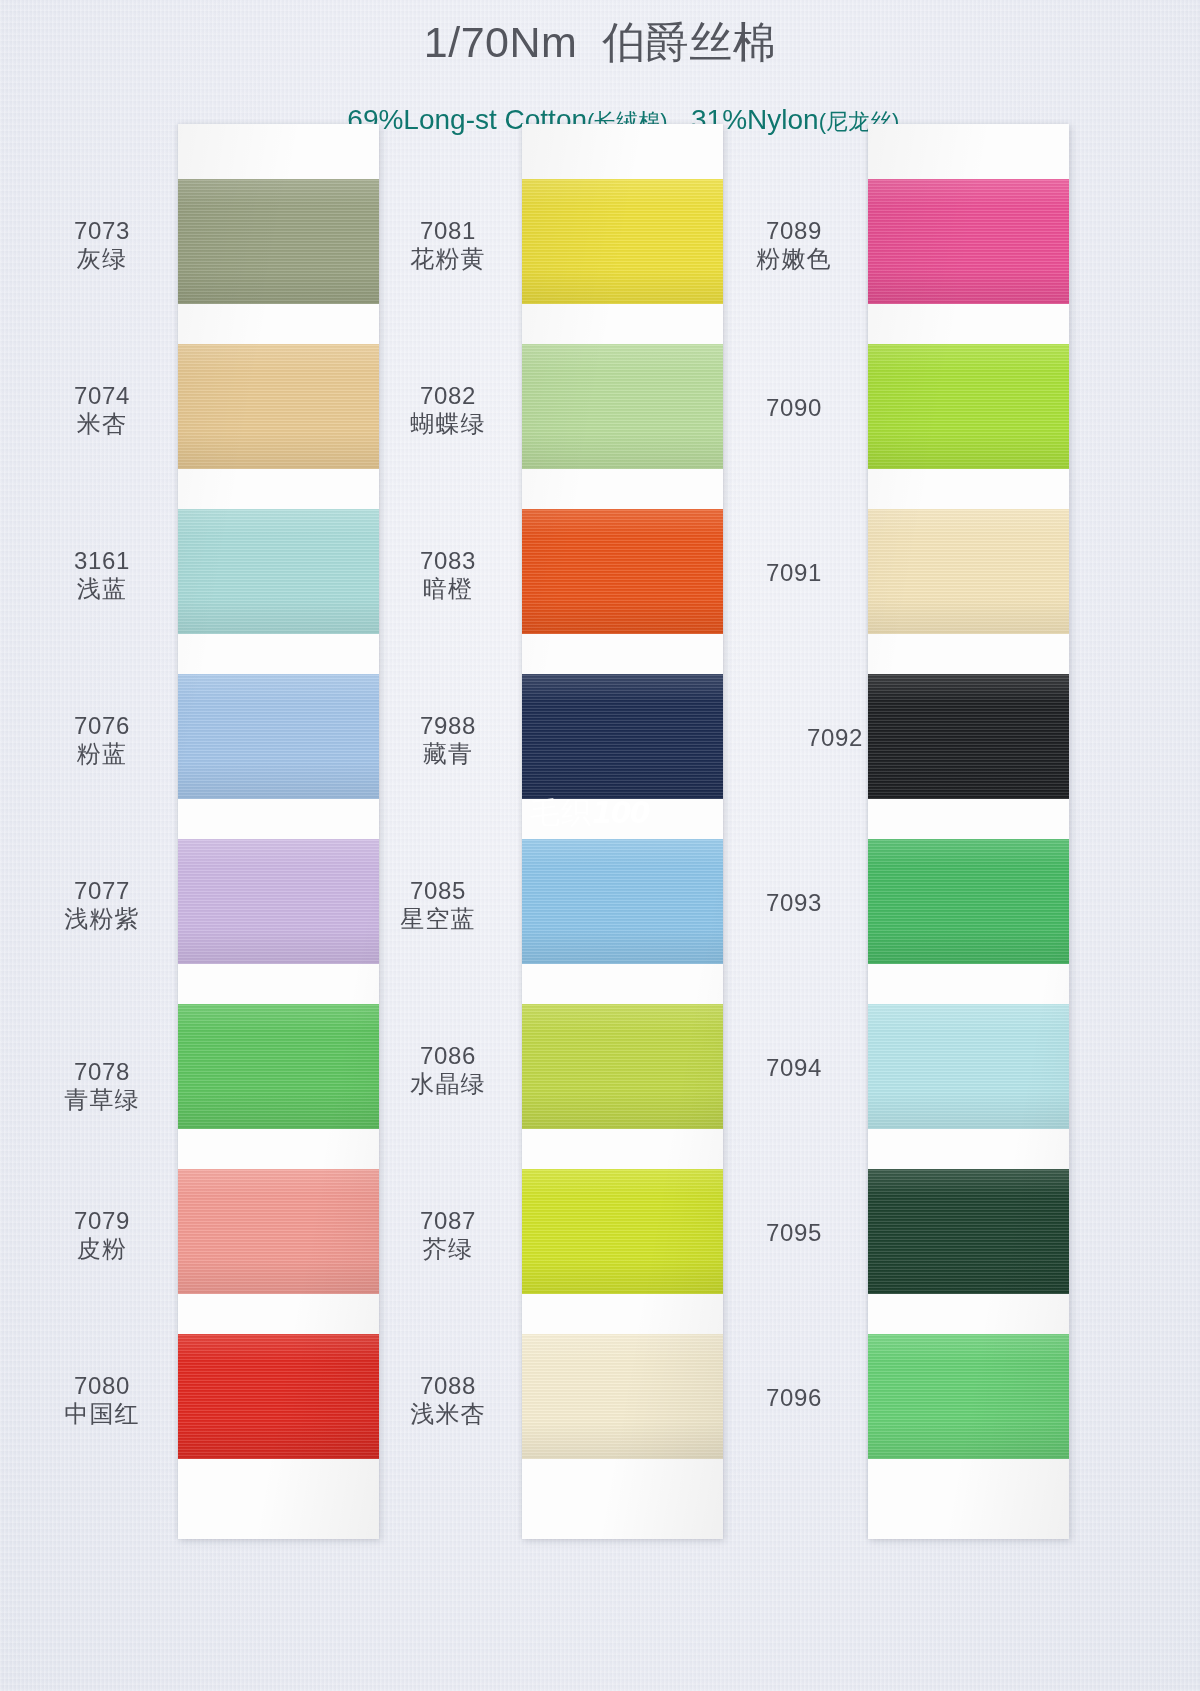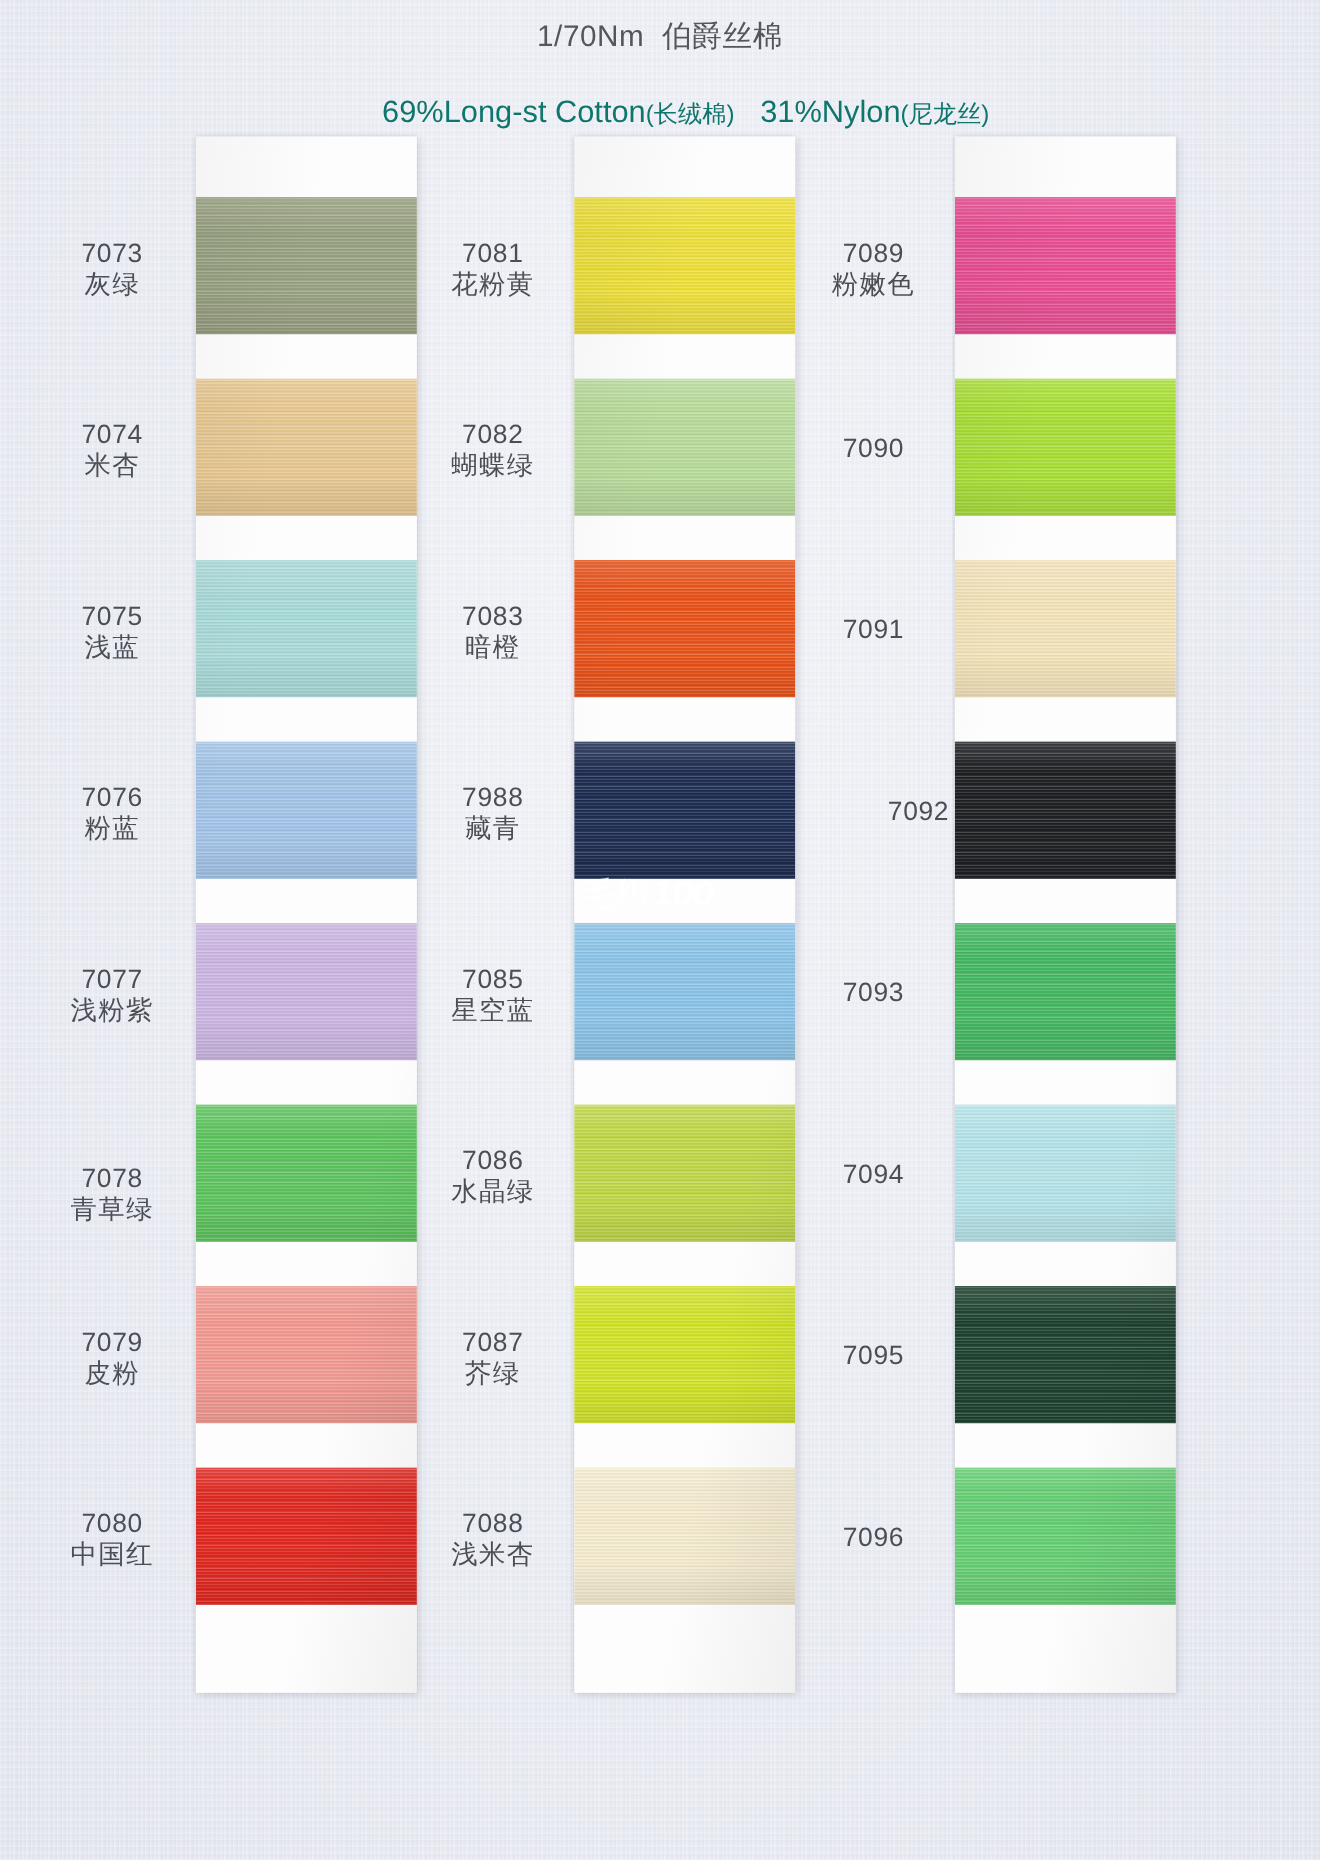--- a/index.html
+++ b/index.html
@@ -38,21 +38,21 @@
 
   
   .header {
     position: absolute;
     top: 18px;
     left: 0;
     width: 1200px;
     text-align: center;
   }
   .title {
-    font-size: 27px;
+    font-size: 43px;
     color: #54565e;
     letter-spacing: 0.5px;
     line-height: 1.12;
     font-weight: 400;
     white-space: pre;
   }
   .subtitle {
     margin-top: 6px;
     font-size: 28px;
     color: #0f766e;
@@ -285,21 +285,21 @@
 
 <div class="label" style="left: 22px; top: 217px;">
       <div class="code">7073</div>
       <div class="name">灰绿</div>
     </div>
     <div class="label" style="left: 22px; top: 382px;">
       <div class="code">7074</div>
       <div class="name">米杏</div>
     </div>
     <div class="label" style="left: 22px; top: 547px;">
-      <div class="code">7075</div>
+      <div class="code">3161</div>
       <div class="name">浅蓝</div>
     </div>
     <div class="label" style="left: 22px; top: 712px;">
       <div class="code">7076</div>
       <div class="name">粉蓝</div>
     </div>
     <div class="label" style="left: 22px; top: 877px;">
       <div class="code">7077</div>
       <div class="name">浅粉紫</div>
     </div>
@@ -324,21 +324,21 @@
       <div class="name">蝴蝶绿</div>
     </div>
     <div class="label" style="left: 368px; top: 547px;">
       <div class="code">7083</div>
       <div class="name">暗橙</div>
     </div>
     <div class="label" style="left: 368px; top: 712px;">
       <div class="code">7988</div>
       <div class="name">藏青</div>
     </div>
-    <div class="label" style="left: 368px; top: 877px;">
+    <div class="label" style="left: 358px; top: 877px;">
       <div class="code">7085</div>
       <div class="name">星空蓝</div>
     </div>
     <div class="label" style="left: 368px; top: 1042px;">
       <div class="code">7086</div>
       <div class="name">水晶绿</div>
     </div>
     <div class="label" style="left: 368px; top: 1207px;">
       <div class="code">7087</div>
       <div class="name">芥绿</div>

